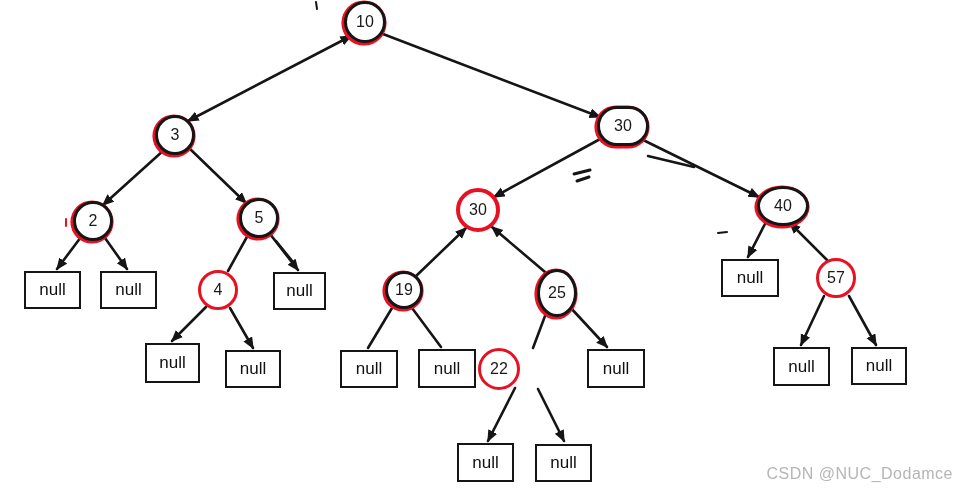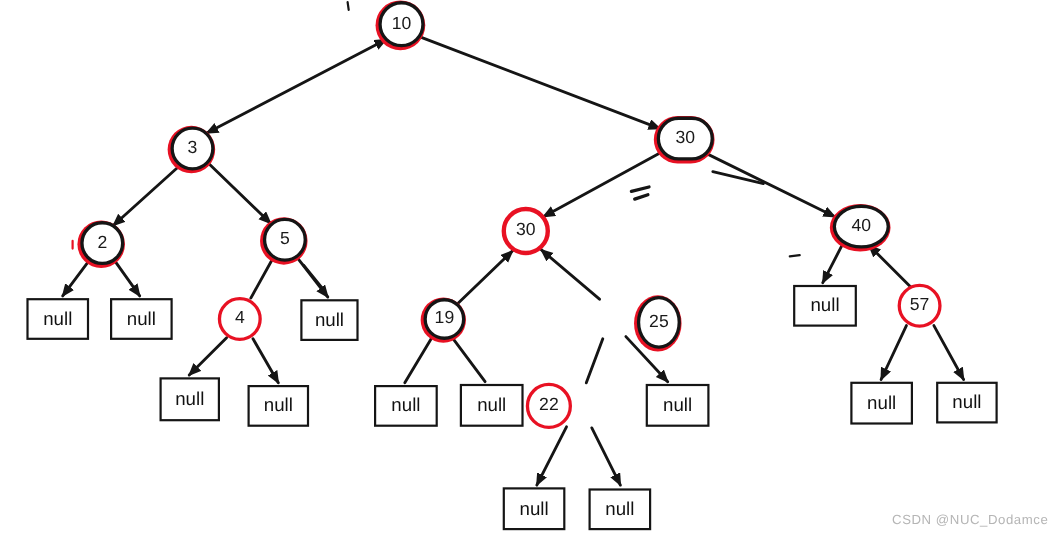--- a/index.html
+++ b/index.html
@@ -35,21 +35,21 @@
     box-sizing:border-box;
     border:2.5px solid #151515;
     background:#ffffff;
     display:flex;align-items:center;justify-content:center;
     font-size:17px;color:#111;
     z-index:2;
   }
   .watermark{
     position:absolute;
     right:11px;top:465px;
-    font-size:12px;
+    font-size:16px;
     color:#b5b5b5;
     letter-spacing:0.5px;
     z-index:1;
     text-align:center;
   }
 </style>
 </head>
 <body>
 
 <div id="canvas">
@@ -117,21 +117,21 @@
       </div>
       <div class="tree-node black" style="left: 757px; top: 186px; width: 52px; height: 40px;">
         <span>40</span>
       </div>
       <div class="tree-node red" style="left: 198px; top: 270px; width: 40px; height: 40px;">
         <span>4</span>
       </div>
       <div class="tree-node black" style="left: 385px; top: 271px; width: 38px; height: 38px;">
         <span>19</span>
       </div>
-      <div class="tree-node black" style="left: 537px; top: 269px; width: 40px; height: 48px; margin-left: 42px;">
+      <div class="tree-node black" style="left: 537px; top: 269px; width: 40px; height: 48px;">
         <span>25</span>
       </div>
       <div class="tree-node red" style="left: 478px; top: 348px; width: 42px; height: 42px;">
         <span>22</span>
       </div>
       <div class="tree-node red" style="left: 816px; top: 258px; width: 40px; height: 40px; text-align: center;">
         <span>57</span>
       </div>
       <div class="null-box" style="left: 24px; top: 271px; width: 57px; height: 38px;">
         <span>null</span>

